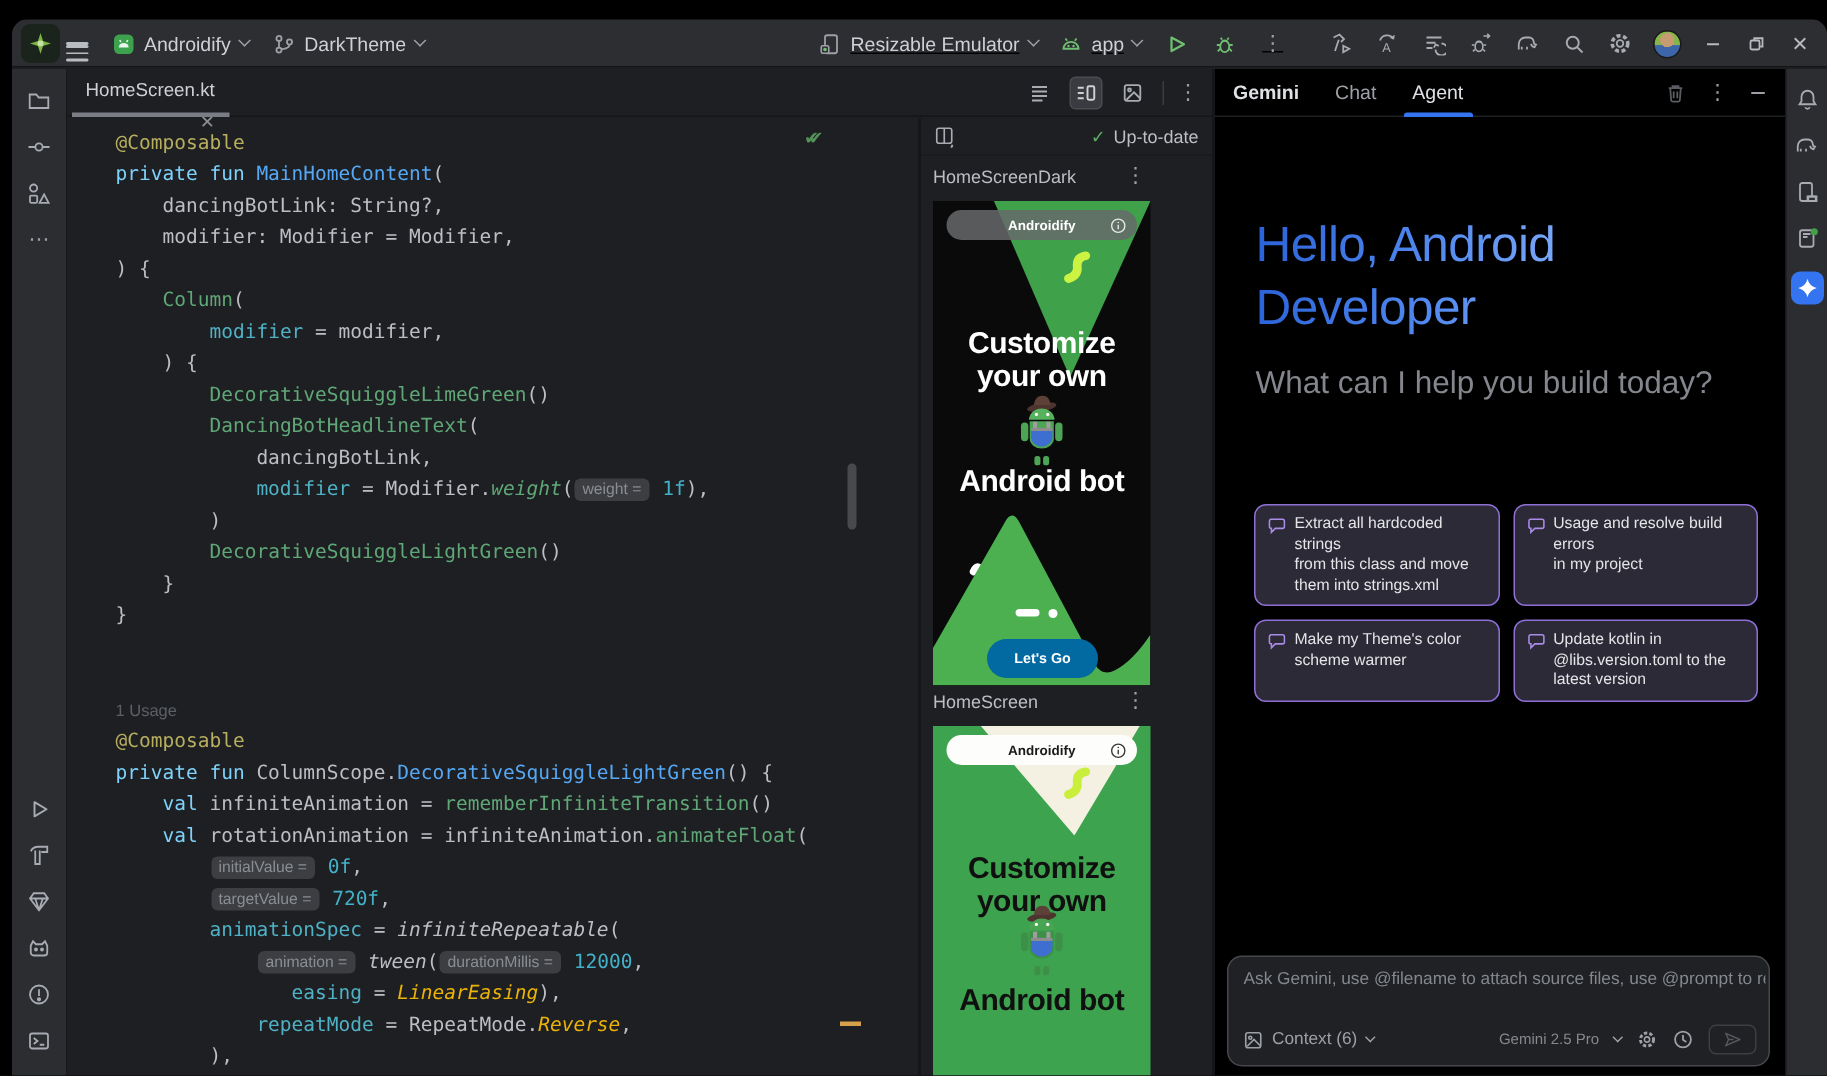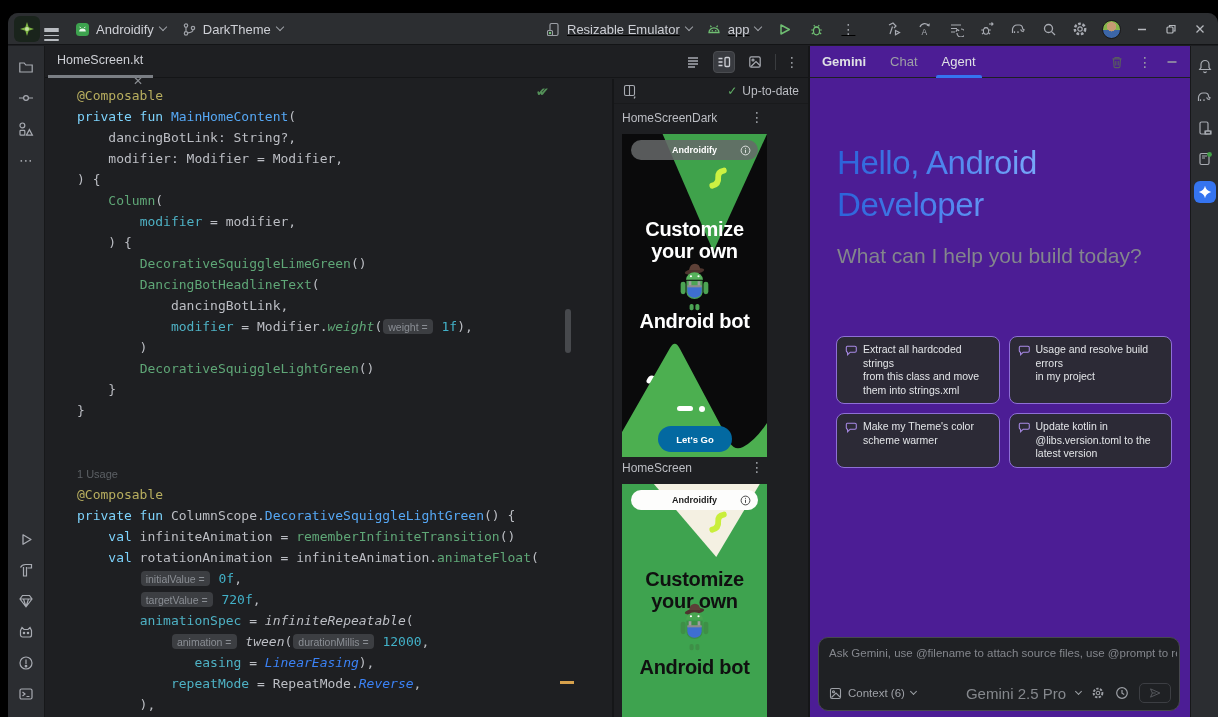--- a/index.html
+++ b/index.html
@@ -55,21 +55,21 @@
   .viewbtn.sel { background:#393B40; border:1px solid #4A4C50; }
   .vdiv { width:1px; height:16px; background:#3A3C3F; }
 
   .code-pane { position:absolute; left:0; top:33px; bottom:0; width:529px; overflow:hidden; }
   .code { padding:6px 0 0 32px; font-family:"DejaVu Sans Mono", monospace; font-size:13px;
     line-height:21px; white-space:pre; }
   .cl { height:21px; }
   .t-an{color:#B8AE5F} .t-kw{color:#7dd3fc} .t-fn{color:#56A8F5} .t-cf{color:#5FA777}
   .t-na{color:#4EB1C4} .t-nu{color:#42B1C8} .t-pl{color:#BCBEC4}
   .t-it{font-style:italic;color:#BCBEC4} .t-itg{font-style:italic;color:#5FA777}
-  .t-itp{font-style:italic;color:#3b82f6}
+  .t-itp{font-style:italic;color:#eab308}
   .t-hint{ font-family:"Liberation Sans",sans-serif; font-size:10.5px; background:#3C3E42; color:#8A8E94;
     border-radius:4px; padding:1.5px 5px; margin:0 1px; position:relative; top:-1px; }
   .t-usage{ font-family:"Liberation Sans",sans-serif; font-size:11px; color:#5C6065; }
   .inspect { position:absolute; right:16px; top:6px; color:#549159; font-size:12px; letter-spacing:-7px;
     width:22px; }
   .vscroll { position:absolute; right:3px; top:230px; width:6px; height:44px; border-radius:3px; background:#47494D; }
   .scroll-mark { position:absolute; right:0px; top:602px; width:14px; height:3px; background:#D7A14C; }
 
   
   .preview-pane { position:absolute; right:0; top:33px; bottom:0; width:196px; border-left:2px solid #151618;
@@ -99,21 +99,21 @@
   .wave { position:absolute; left:0; bottom:0; width:145px; height:120px; }
   .wsquig { position:absolute; left:24px; top:237px; }
   .dashdot { position:absolute; left:55px; top:272px; width:30px; height:6px; }
   .dashdot .bar { position:absolute; left:0; width:16px; height:5px; border-radius:3px; background:#fff; }
   .dashdot .dot { position:absolute; left:22px; width:6px; height:6px; border-radius:50%; background:#fff; }
   .letsgo { position:absolute; left:36px; top:292px; width:74px; height:26px; border-radius:13px;
     background:#0369a1; color:#fff; font-size:9.5px; font-weight:bold; display:flex; align-items:center;
     justify-content:center; }
 
   
-  .gemini { position:absolute; right:28px; top:33px; bottom:0; width:382px; background:#4c1d95;
+  .gemini { position:absolute; right:28px; top:33px; bottom:0; width:382px; background:#000000;
     border-left:2px solid #151618; }
   .g-header { position:absolute; left:0; right:0; top:0; height:32px; border-bottom:1px solid #1E2023;
     display:flex; align-items:center; padding:0 12px; gap:24px; }
   .g-title { color:#DFE1E5; font-size:13px; font-weight:bold; }
   .g-tab { color:#9DA0A6; font-size:13px; height:32px; display:flex; align-items:center; position:relative; }
   .g-tab.active { color:#DFE1E5; }
   .g-tab.active::after { content:""; position:absolute; left:-6px; right:-6px; bottom:0; height:3px;
     background:#3574F0; border-radius:2px 2px 0 0; }
   .g-actions { margin-left:auto; display:flex; align-items:center; gap:14px; }
   .hello { position:absolute; left:27px; top:96px; font-size:33px; line-height:42px; font-weight:500;
@@ -126,21 +126,21 @@
   .gcard { border:1px solid #8E6FD6; border-radius:8px; background:#2C2A36; padding:6px 8px 6px 26px;
     position:relative; min-height:33px; }
   .gcard svg { position:absolute; left:8px; top:7px; }
   .gcard-text { color:#E3E5E8; font-size:10.5px; line-height:13.5px; white-space:pre-line; }
   .g-input { position:absolute; left:8px; right:10px; bottom:6px; height:74px; border:1px solid #46484D;
     border-radius:10px; background:#1F2124; }
   .g-ph { position:absolute; left:10px; right:2px; top:9px; color:#84878D; font-size:11.5px;
     white-space:nowrap; overflow:hidden; }
   .g-inputbar { position:absolute; left:10px; right:8px; bottom:7px; height:20px; display:flex; align-items:center; }
   .g-ctx { display:flex; align-items:center; gap:6px; color:#9DA0A6; font-size:11.5px; }
-  .g-rt { margin-left:auto; display:flex; align-items:center; gap:10px; color:#85888D; font-size:15px; }
+  .g-rt { margin-left:auto; display:flex; align-items:center; gap:10px; color:#85888D; font-size:10px; }
   .send-btn { width:32px; height:20px; border:1px solid #3C3E43; border-radius:5px; display:flex;
     align-items:center; justify-content:center; }
   svg { display:block; }
 </style>
 </head>
 <body>
 
 <div class="window">
 
   <div class="titlebar">

